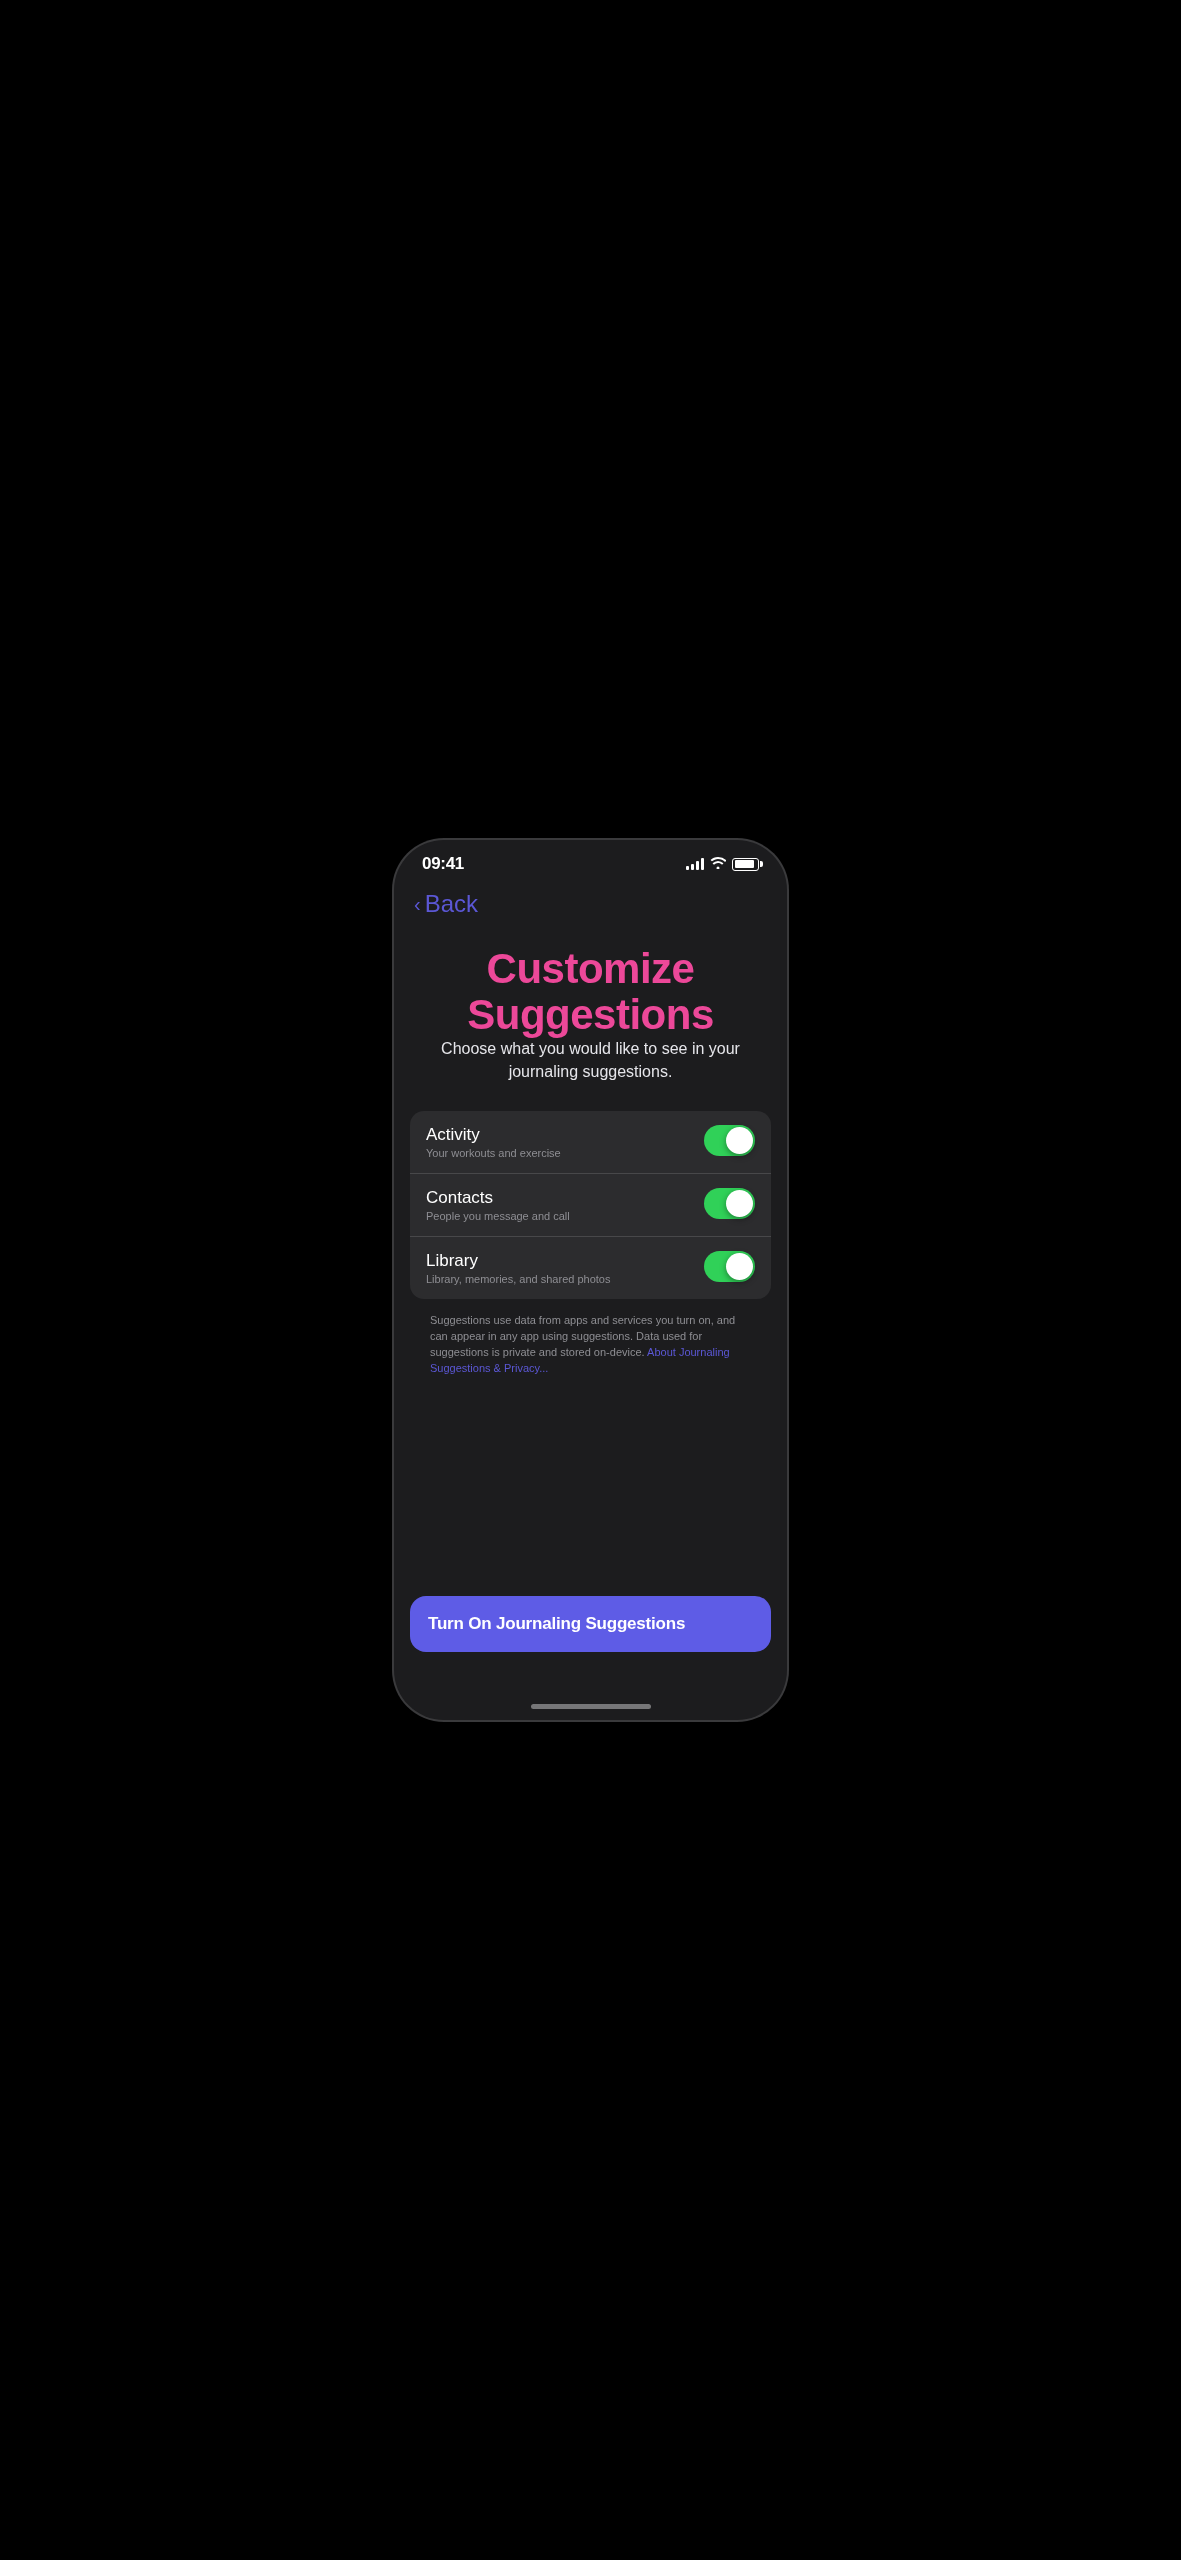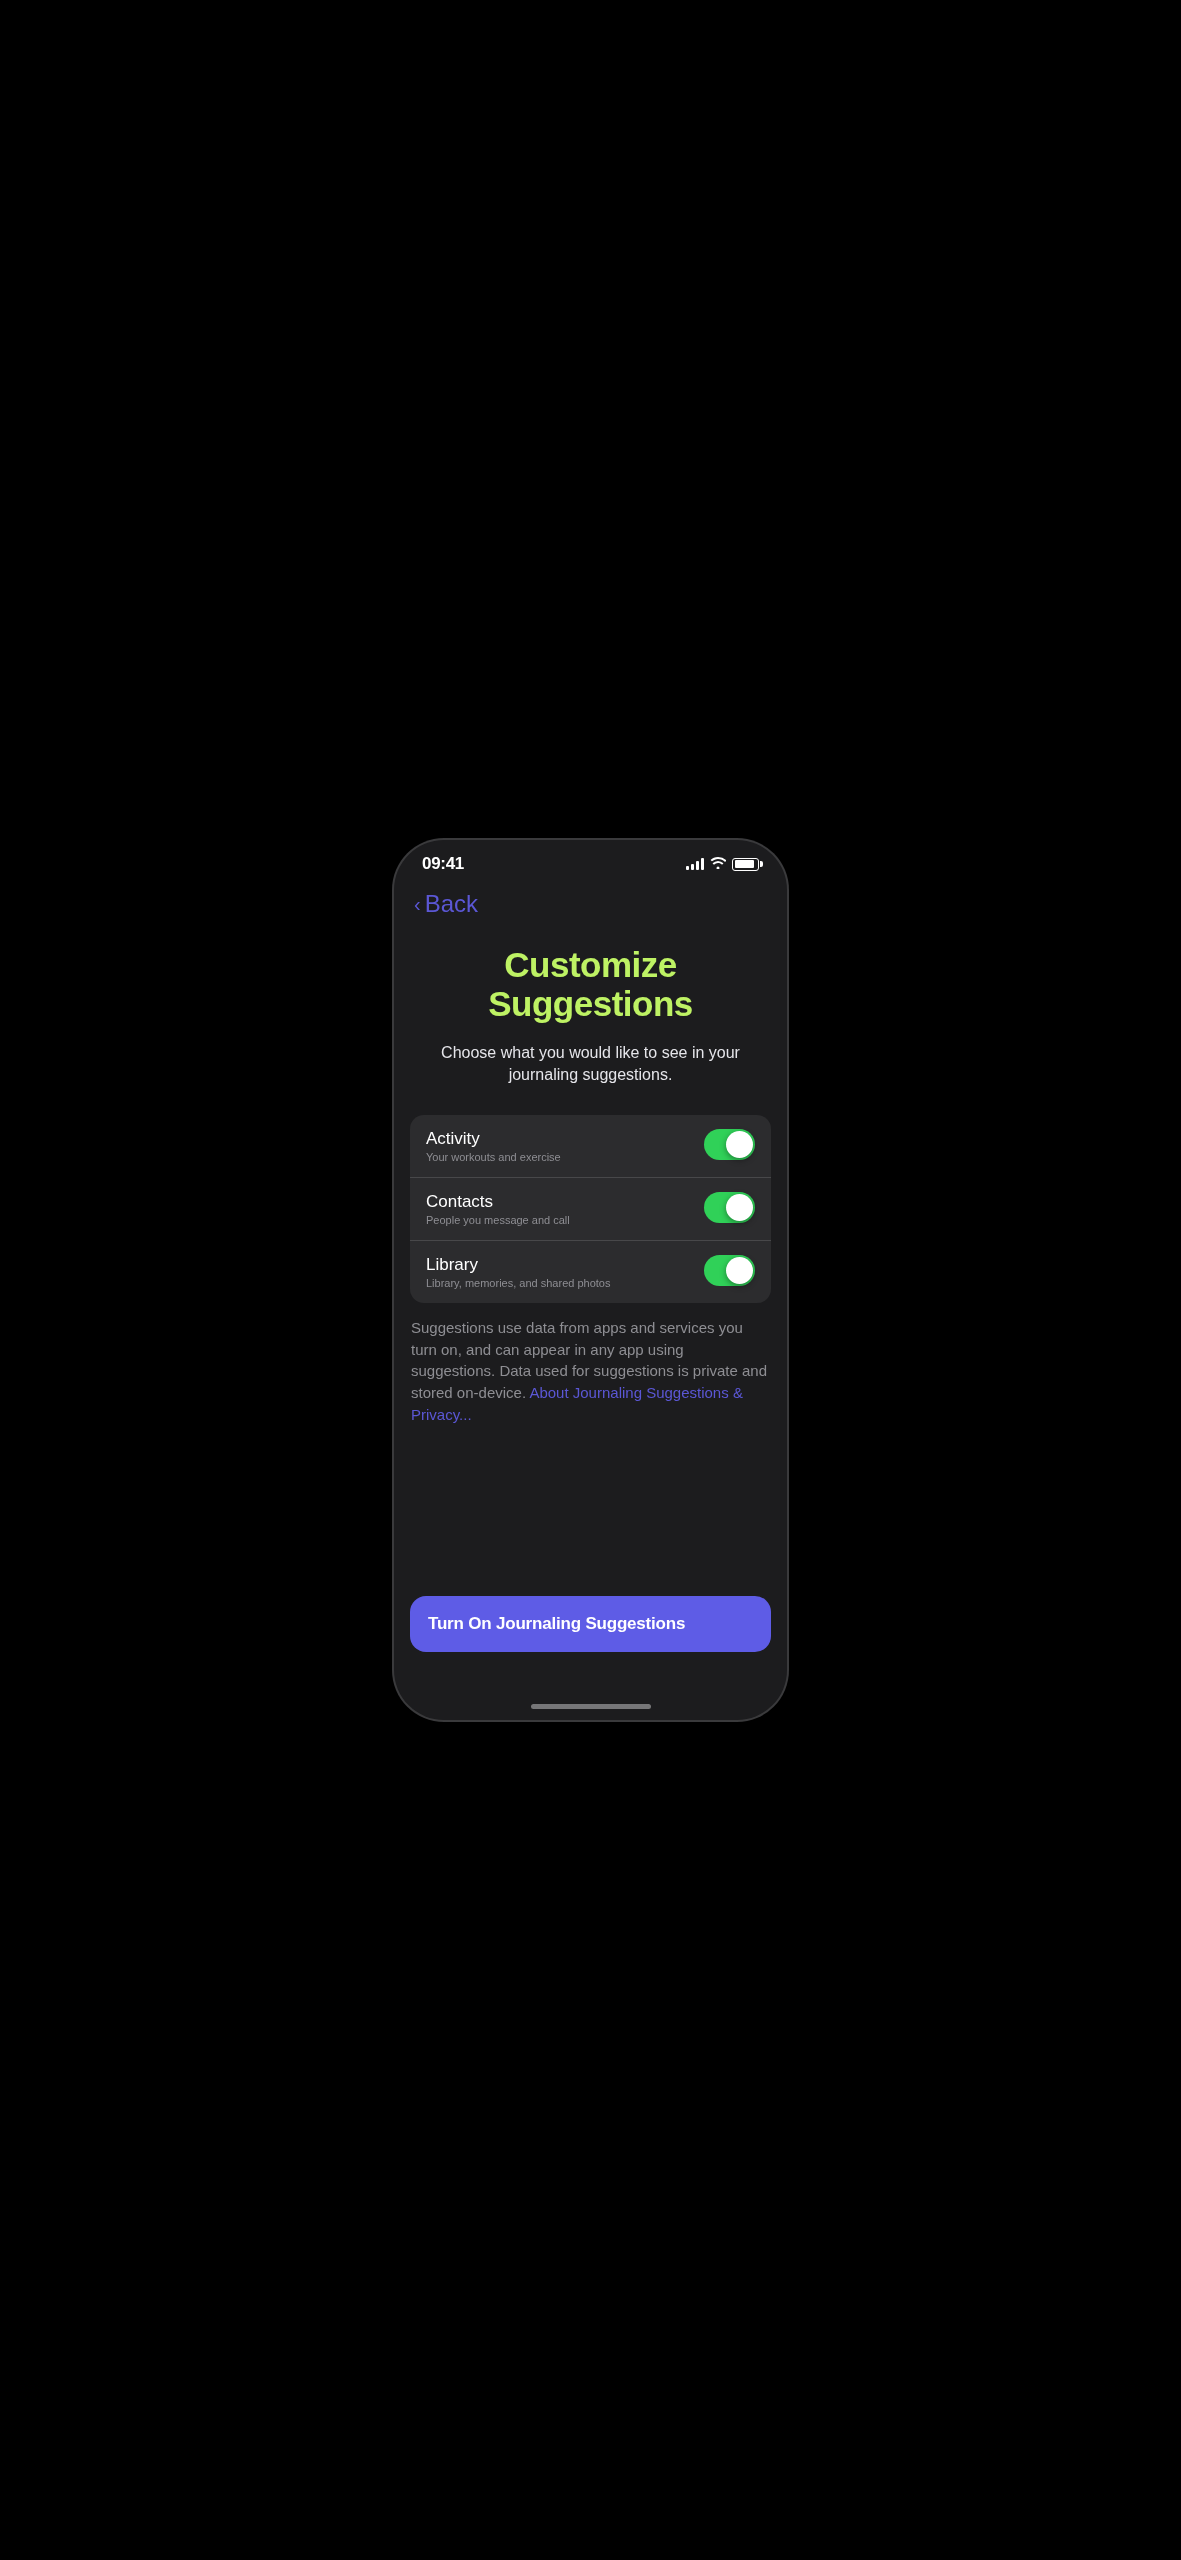--- a/index.html
+++ b/index.html
@@ -128,26 +128,26 @@
       font-weight: 400;
     }
 
     
     .title-section {
       text-align: center;
       padding: 16px 40px 28px;
     }
 
     .page-title {
-      color: #bef264;
-      font-size: 35px;
+      color: #ec4899;
+      font-size: 42px;
       font-weight: 800;
       line-height: 1.1;
       letter-spacing: -0.5px;
-      margin-bottom: 19px;
+      margin-bottom: 0;
     }
 
     .page-subtitle {
       color: #e5e5ea;
       font-size: 16px;
       font-weight: 400;
       line-height: 1.4;
     }
 
     
@@ -211,23 +211,23 @@
       width: 27px;
       height: 27px;
       border-radius: 50%;
       background: #fff;
       box-shadow: 0 2px 6px rgba(0,0,0,0.4);
       transition: right 0.2s;
     }
 
     
     .footer-note {
-      margin: 14px 17px 24px;
+      margin: 14px 36px 24px;
       color: #8e8e93;
-      font-size: 15px;
+      font-size: 11px;
       line-height: 1.45;
     }
 
     .footer-link {
       color: #5b57d5;
     }
 
     
     .spacer { flex: 1; }
 

